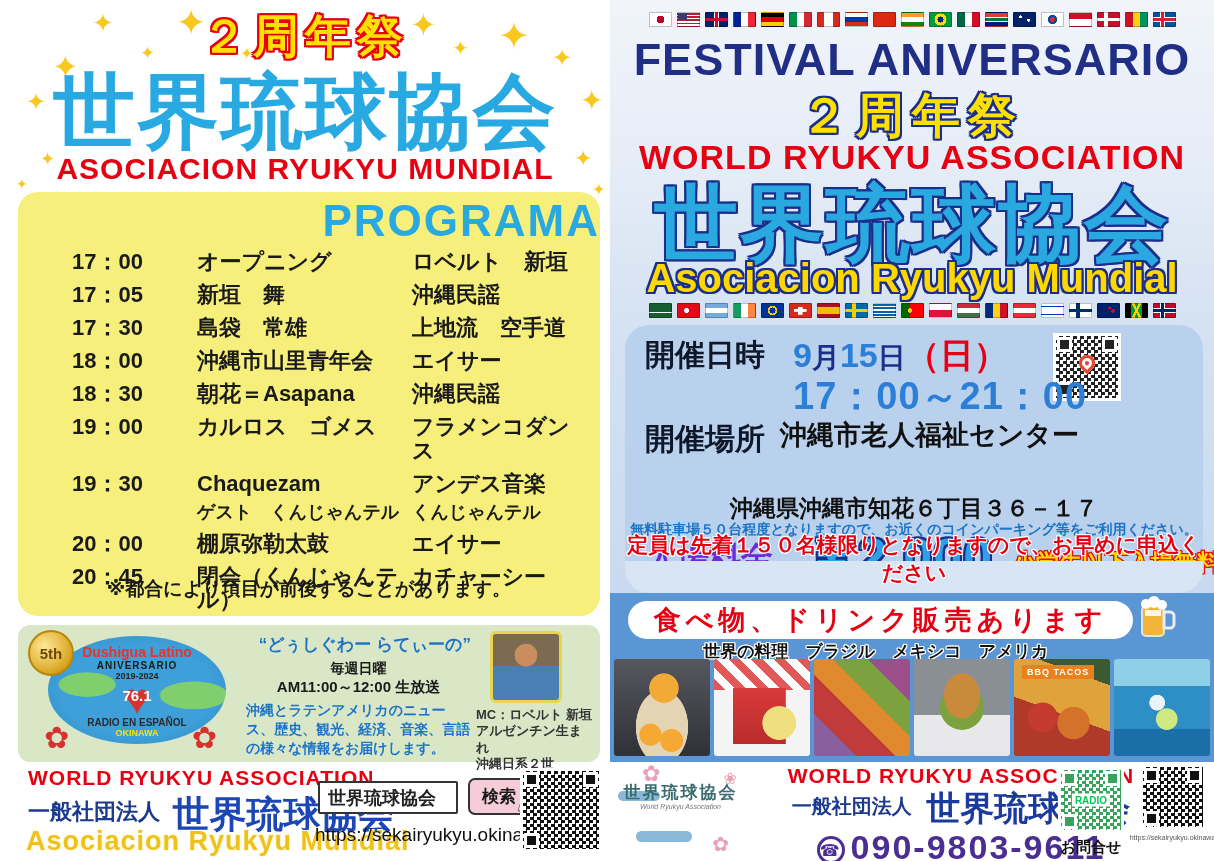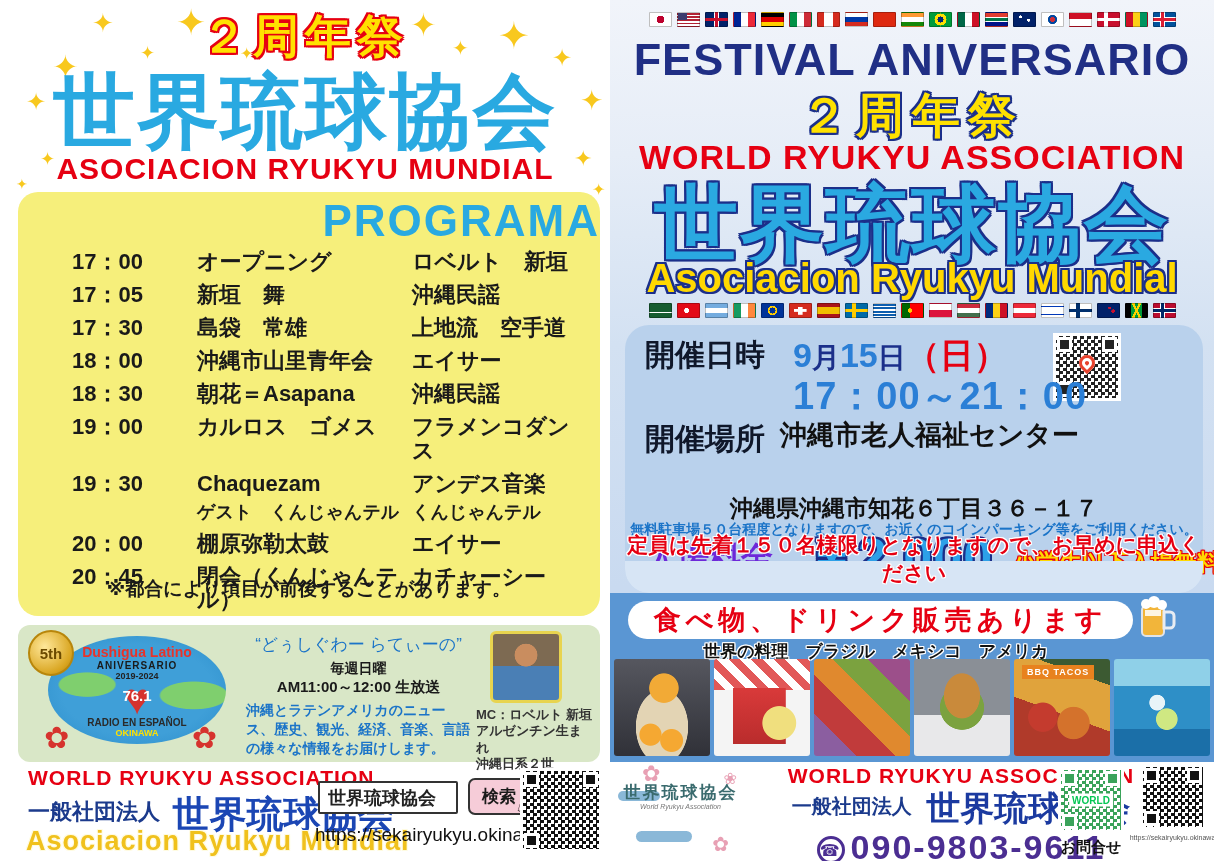--- a/index.html
+++ b/index.html
@@ -43,21 +43,21 @@
   .re-heart { position:relative; height:36px; }
   .re-heart .heart-glyph { font-size:44px; color:#d6332e; line-height:36px; }
   .re-heart .freq { position:absolute; left:0; right:0; top:6px; font-size:15px; font-weight:900; color:#fff; }
   .re-l4 { font-size:10px; font-weight:900; color:#2a2a2a; }
   .re-l5 { font-size:9px; font-weight:900; color:#ffe100; }
   .radio-medal { position:absolute; left:0; top:0; width:46px; height:46px; border-radius:50%;
     background:radial-gradient(circle at 35% 35%, #ffe89a, #d9a520 70%, #a97b10); border:2px solid #b8860b;
     display:flex; align-items:center; justify-content:center; font-size:15px; font-weight:900; color:#6b4a00; }
   .radio-flower { position:absolute; bottom:2px; font-size:30px; color:#d6332e; }
   .radio-mid { position:absolute; left:228px; top:8px; width:225px; text-align:center; }
-  .radio-show-title { font-size:17px; font-weight:400; color:#1b74c8; margin-bottom:4px; white-space:nowrap; }
+  .radio-show-title { font-size:17px; font-weight:700; color:#1b74c8; margin-bottom:4px; white-space:nowrap;text-align:right; }
   .radio-sched1 { font-size:14px; font-weight:900; color:#1a1a1a; }
   .radio-sched2 { font-size:15px; font-weight:900; color:#1a1a1a; margin-bottom:4px; }
   .radio-desc { font-size:14px; font-weight:900; color:#1b74c8; text-align:left; line-height:1.35; }
   .radio-mc { position:absolute; left:458px; top:6px; width:118px; }
   .mc-photo { width:72px; height:72px; margin-left:14px; border:3px solid #e8d44f; border-radius:6px;
     background:radial-gradient(circle at 50% 32%, #c98d5f 20%, transparent 21%),
                linear-gradient(180deg,#7d6a52 0 48%, #4a7fb5 48%); }
   .mc-lines { margin-top:4px; font-size:13px; font-weight:900; color:#333; line-height:1.25; }
 
   .lf-org-en { position:absolute; left:28px; top:766px; font-size:21px; font-weight:900; color:#e60012; letter-spacing:1px; }
@@ -384,21 +384,21 @@
         <div class="rf-line2">
           <span class="rf-org-type">一般社団法人</span>
           <span class="rf-org-jp">世界琉球協会</span>
         </div>
         <div class="rf-phone">
           <span class="phone-icon">☎</span><span>090-9803-9611</span>
         </div>
 
       </div>
       <div class="qr rf-lineqr">
-        <span class="line-label">WORLD</span>
+        <span class="line-label">RADIO</span>
       <span class="qm tl"></span>
           <span class="qm tr"></span>
           <span class="qm bl"></span>
         </div>
       <div class="rf-lineqr-caption">お問合せ</div>
       <div class="qr rf-qr">
           <span class="qm tl"></span>
           <span class="qm tr"></span>
           <span class="qm bl"></span>
         </div>

